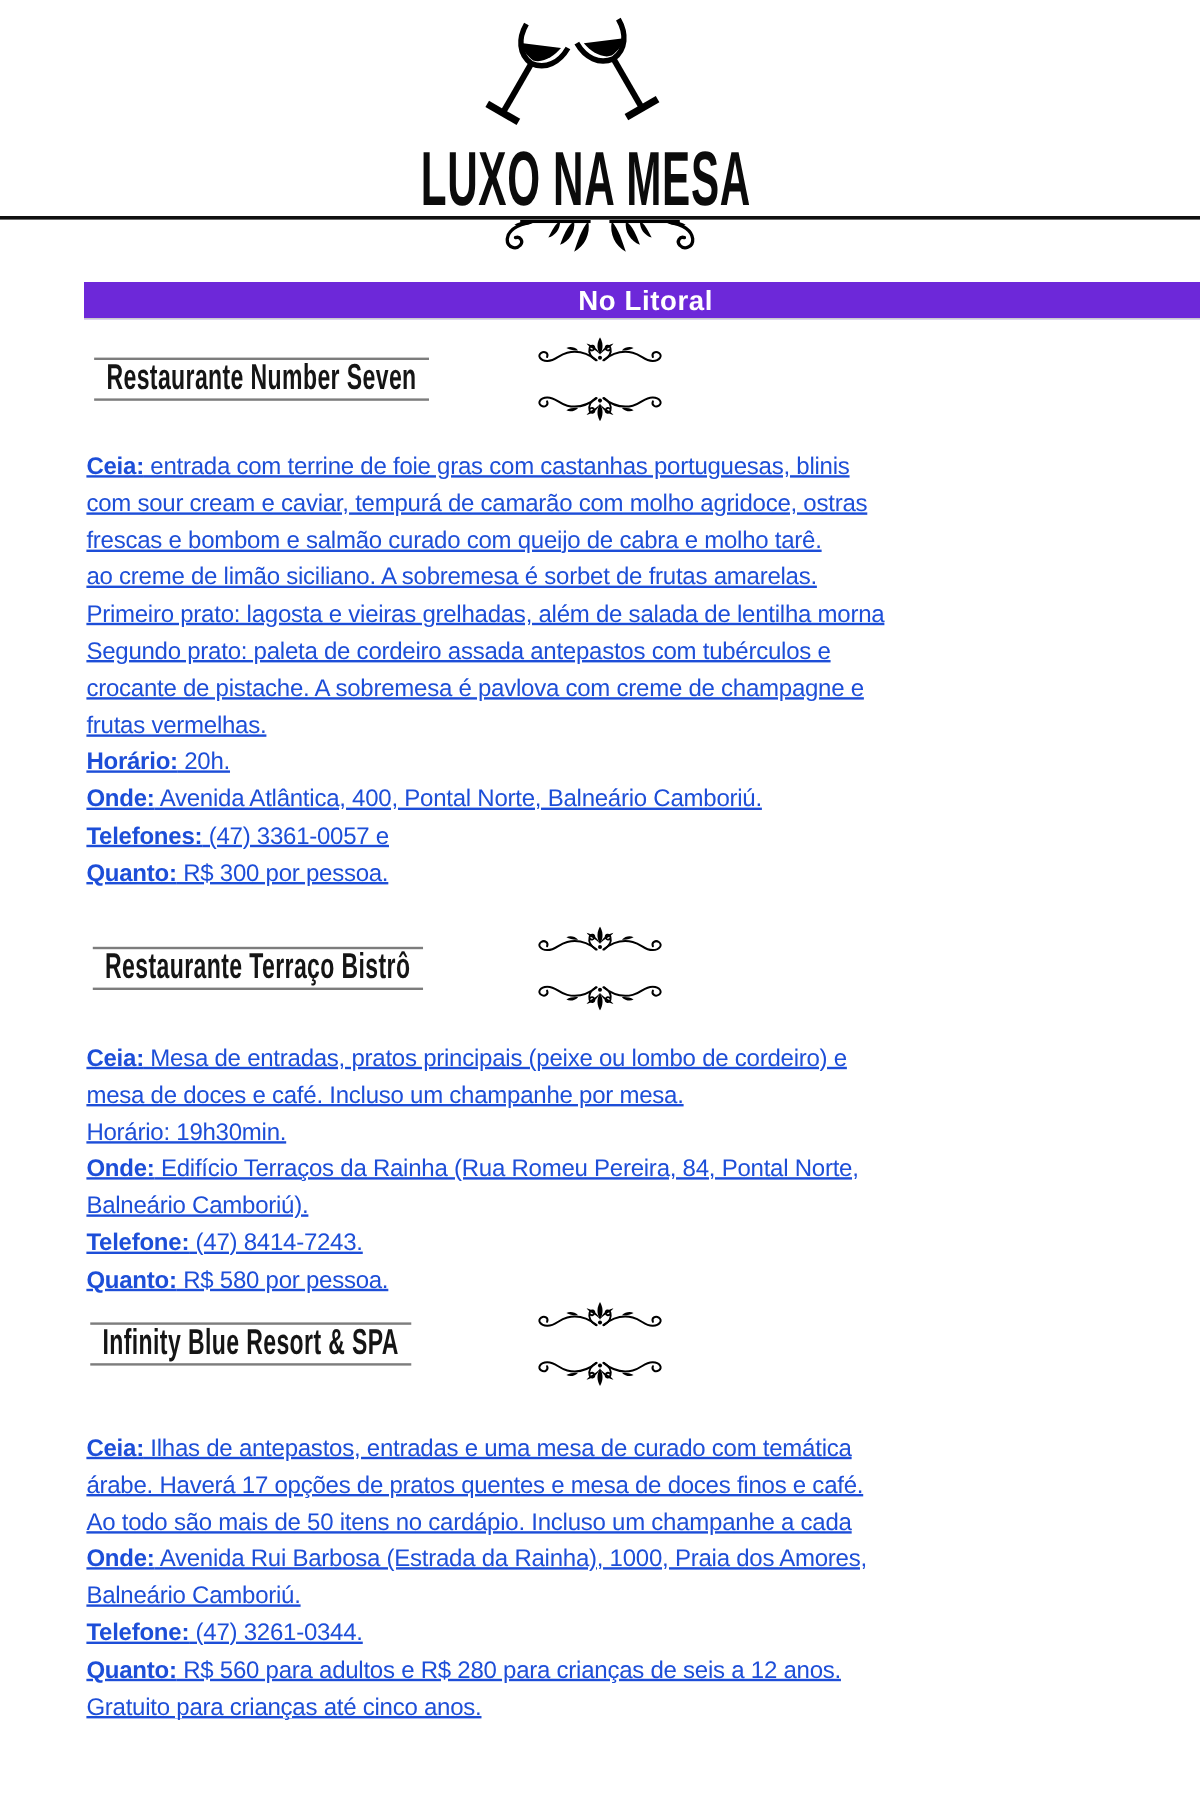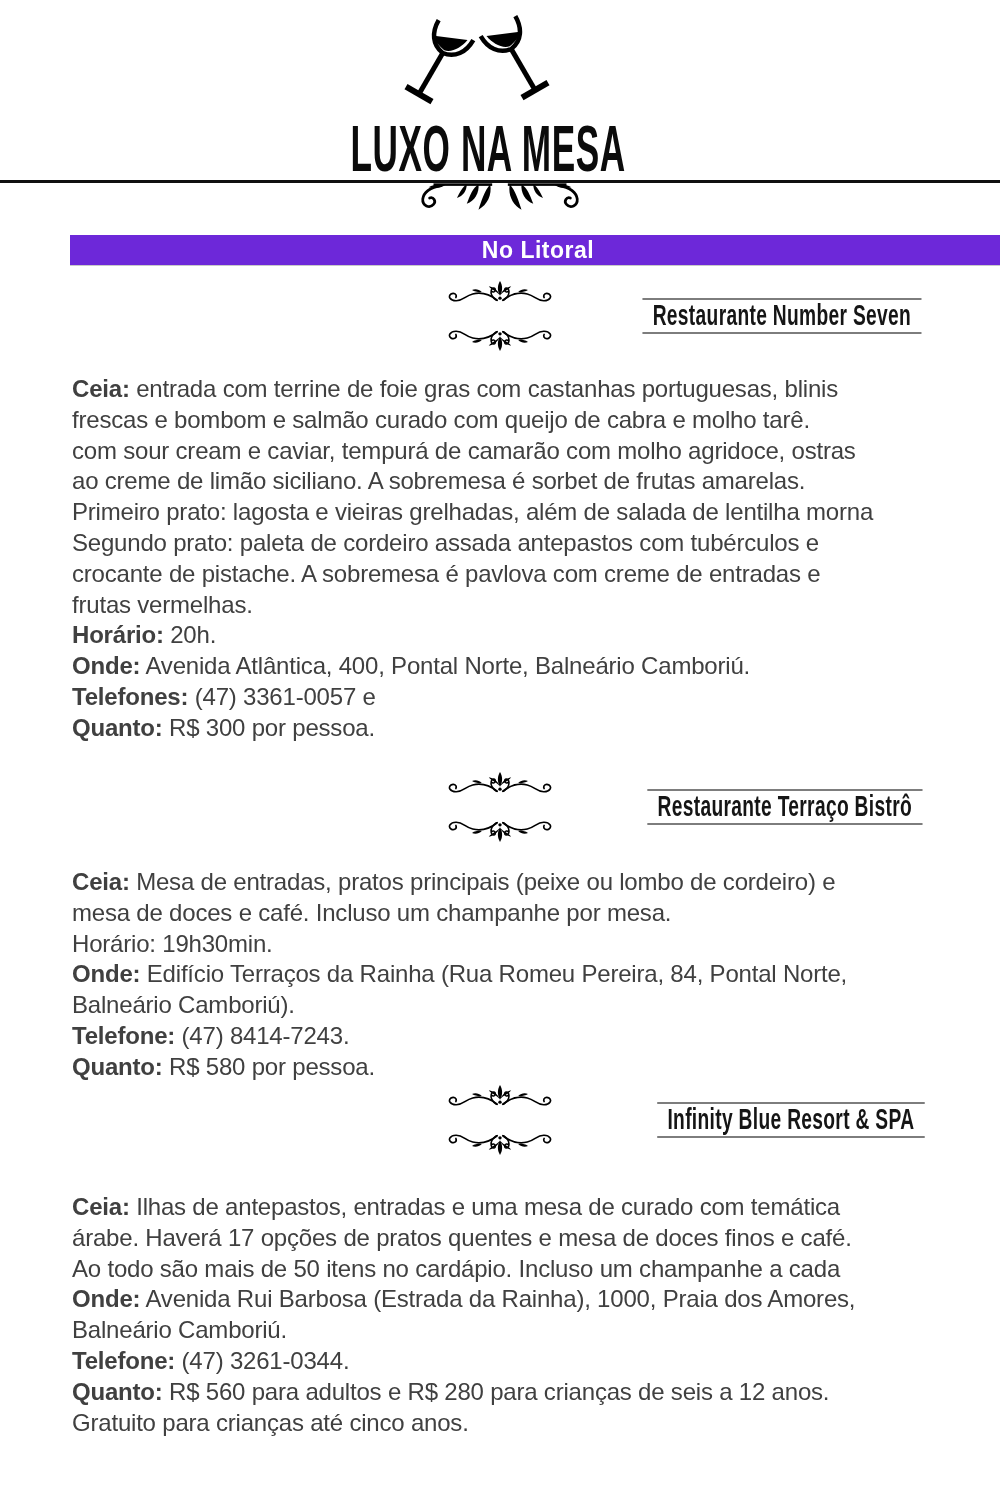--- a/index.html
+++ b/index.html
@@ -15,31 +15,31 @@
                     white-space:nowrap; color:#0b0b0b; }
   .masthead-rule { position:absolute; top:180px; left:0; width:1000px; height:3px; background:#101010; }
   .hang-orn { position:absolute; top:183px; left:50%; transform:translateX(-50%); }
 
   
   .banner { position:absolute; top:235px; left:70px; width:936px; height:31px; background:#6d28d9;
             color:#fff; text-align:center; font-weight:bold; font-size:23px; line-height:31px;
             letter-spacing:0.5px; border-bottom:1px solid #c9c9c9; box-sizing:border-box; }
 
   
-  .orn-header { position:absolute; left:0; width:100%; text-align:right; }
+  .orn-header { position:absolute; left:0; width:100%; text-align:left; }
   .fl { display:block; margin:0 auto; }
   .fl-top { margin-bottom:-4px; }
   .fl-bottom { margin-top:-4px; transform:scaleY(-1); }
   .orn-box { display:inline-block; white-space:nowrap; border-top:2px solid #7d7d7d; border-bottom:2px solid #7d7d7d;
              padding:1px 16px 3px; transform:scaleX(0.64); transform-origin:center;
              font-weight:bold; font-size:30px; line-height:28px; color:#151515; letter-spacing:0.5px; }
 
   
-  .text-block { position:absolute; left:72px; width:862px; font-size:24px; line-height:30.8px;
-                letter-spacing:-0.2px; color:#404040; }
+  .text-block { position:absolute; left:72px; width:862px; font-size:20px; line-height:30.8px;
+                letter-spacing:-0.2px; color:#1d4ed8;text-decoration:underline; }
   .ln { white-space:nowrap; }
   .ln b { font-weight:bold; }
 
   .sr-defs { position:absolute; width:0; height:0; overflow:hidden; }
 </style>
 </head>
 <body>
 
 <svg class="sr-defs" aria-hidden="true">
   <defs>
@@ -103,26 +103,26 @@
         <use href="#flourish"></use>
       </svg>
     <div><span class="orn-box">Restaurante Number Seven</span></div>
     <svg class="fl fl-bottom" width="140" height="21" viewBox="0 0 200 30">
         <use href="#flourish"></use>
       </svg>
   </div>
 
   <div class="text-block" style="top:374px">
     <div class="ln"><b>Ceia:</b><span> entrada com terrine de foie gras com castanhas portuguesas, blinis</span></div>
+    <div class="ln"><b></b><span>com sour cream e caviar, tempurá de camarão com molho agridoce, ostras</span></div>
     <div class="ln"><b></b><span>frescas e bombom e salmão curado com queijo de cabra e molho tarê.</span></div>
-    <div class="ln"><b></b><span>com sour cream e caviar, tempurá de camarão com molho agridoce, ostras</span></div>
     <div class="ln"><b></b><span>ao creme de limão siciliano. A sobremesa é sorbet de frutas amarelas.</span></div>
     <div class="ln"><b></b><span>Primeiro prato: lagosta e vieiras grelhadas, além de salada de lentilha morna</span></div>
     <div class="ln"><b></b><span>Segundo prato: paleta de cordeiro assada antepastos com tubérculos e</span></div>
-    <div class="ln"><b></b><span>crocante de pistache. A sobremesa é pavlova com creme de entradas e</span></div>
+    <div class="ln"><b></b><span>crocante de pistache. A sobremesa é pavlova com creme de champagne e</span></div>
     <div class="ln"><b></b><span>frutas vermelhas.</span></div>
     <div class="ln"><b>Horário:</b><span> 20h.</span></div>
     <div class="ln"><b>Onde:</b><span> Avenida Atlântica, 400, Pontal Norte, Balneário Camboriú.</span></div>
     <div class="ln"><b>Telefones:</b><span> (47) 3361-0057 e</span></div>
     <div class="ln"><b>Quanto:</b><span> R$ 300 por pessoa.</span></div>
   </div>
 
   <div class="orn-header" style="top:772px">
     <svg class="fl fl-top" width="140" height="21" viewBox="0 0 200 30">
         <use href="#flourish"></use>

